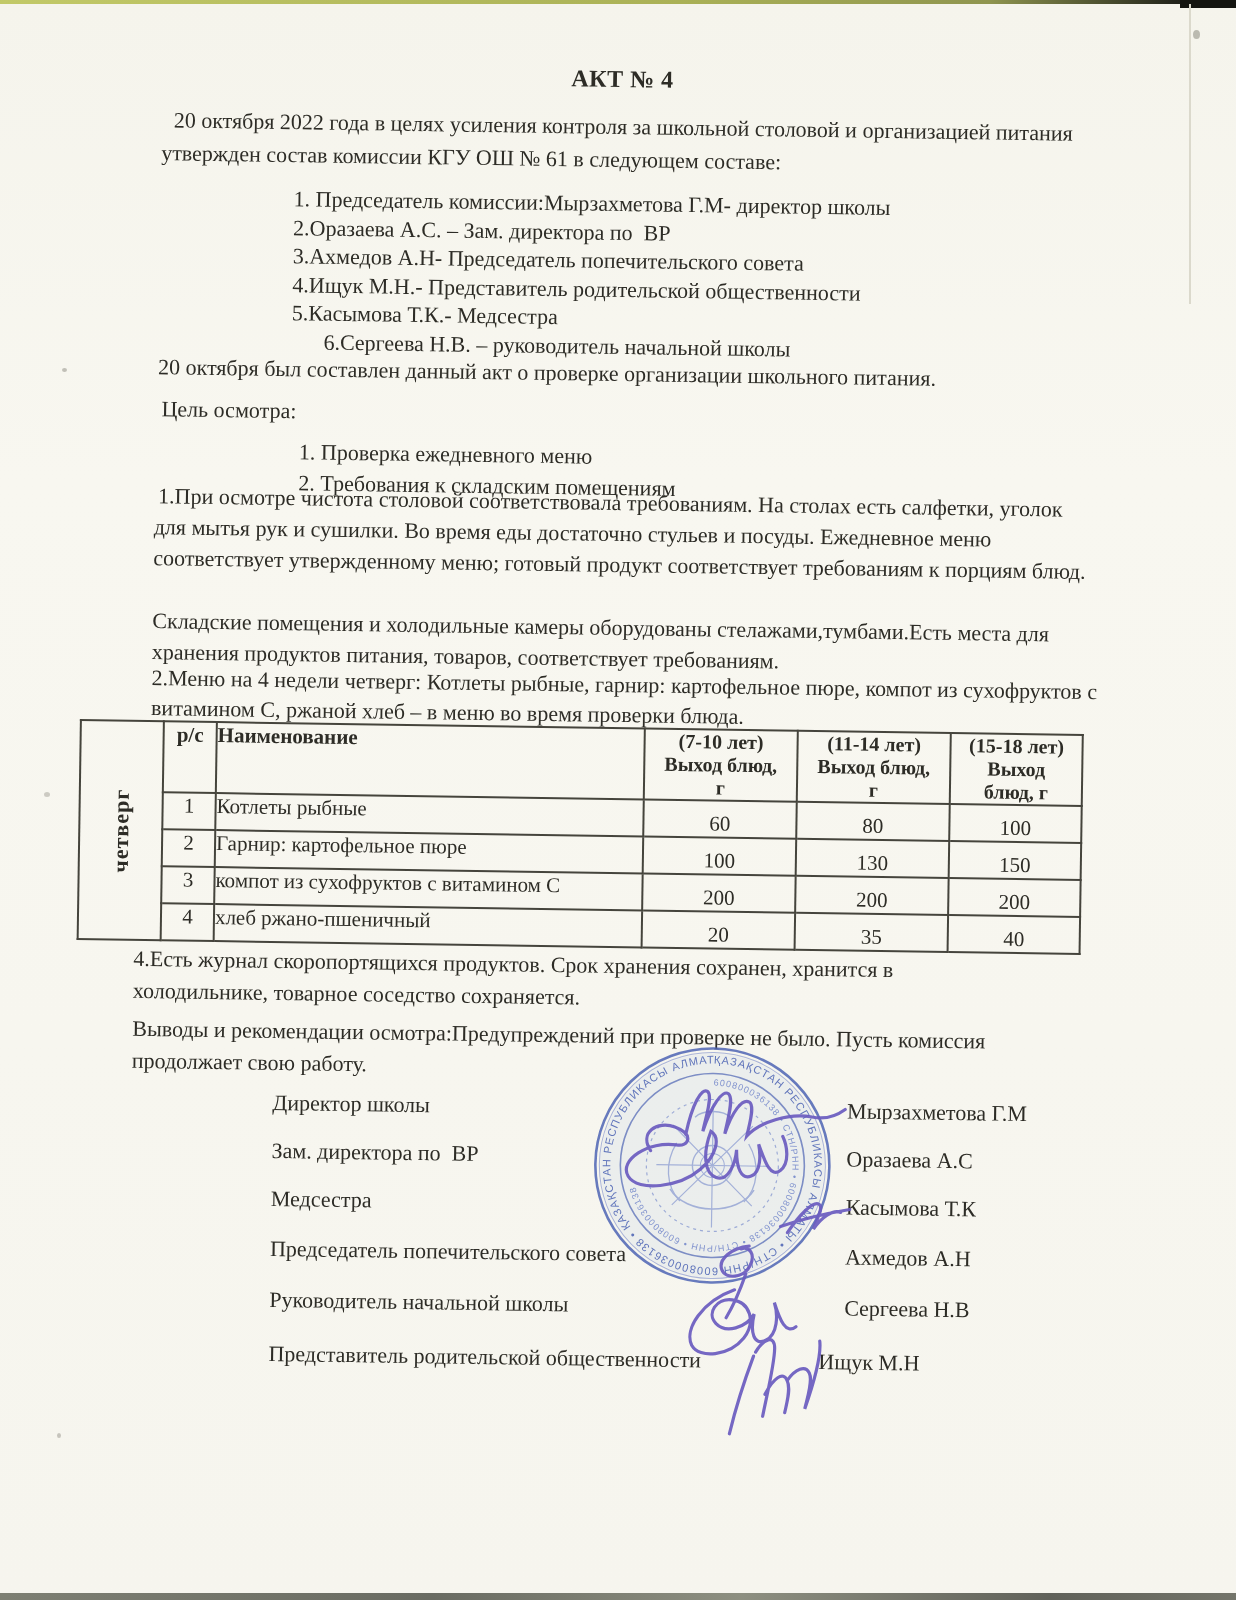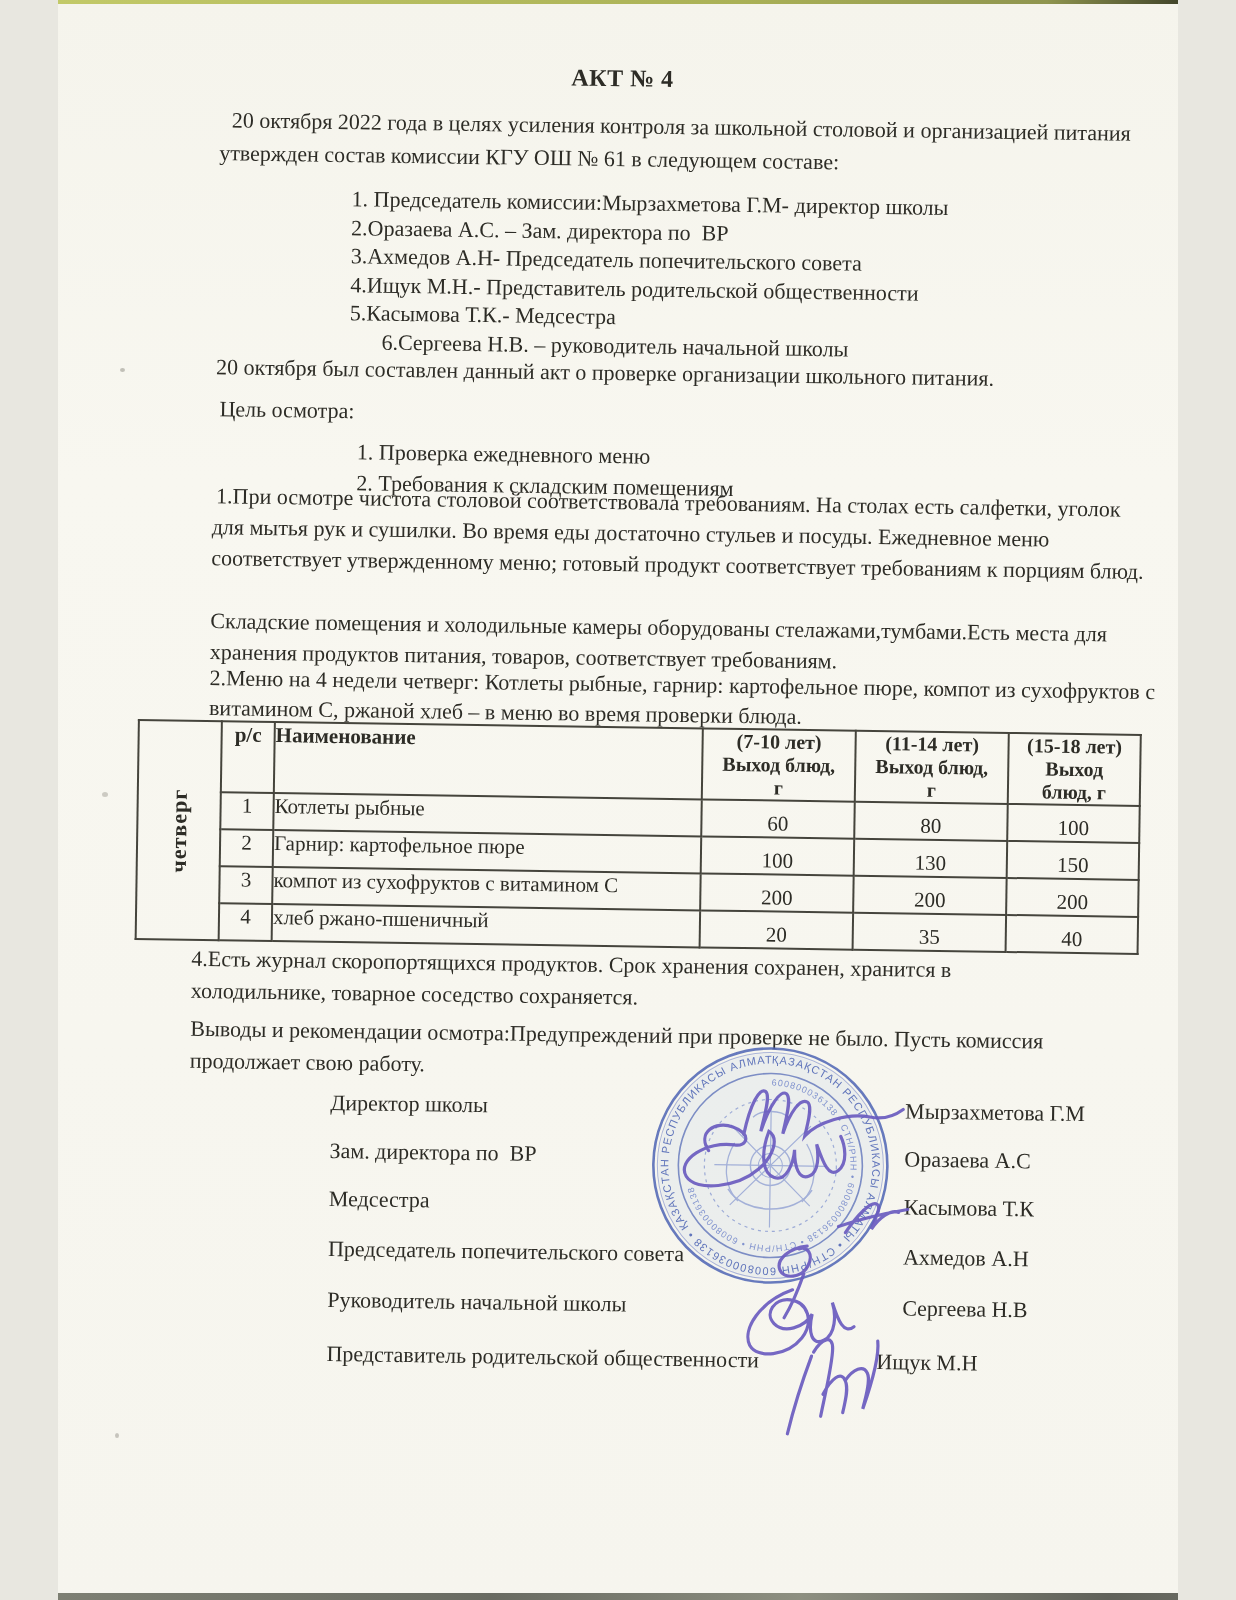--- a/index.html
+++ b/index.html
@@ -1,18 +1,18 @@
 <!DOCTYPE html>
 <html lang="ru"><head>
 <meta charset="utf-8">
 <style>
   html,body { margin:0; padding:0; }
   body { background:#e8e7e0; }
   .page {
-    position:relative; width:1120px; height:1600px; margin:0 auto;
+    position:relative; width:1236px; height:1600px; margin:0 auto;
     background:#f7f6ef;
     background-image: linear-gradient(180deg, #f5f4ec 0%, #f8f7f0 30%, #f6f5ee 100%);
     overflow:hidden;
     font-family:"Liberation Serif", serif;
     color:#2d2c26;
   }
   .content { position:absolute; inset:0; transform:rotate(0.85deg); transform-origin:618px 380px; }
   .abs { position:absolute; }
   .title { top:66px; left:0; right:0; text-align:center; font-size:24px; font-weight:bold; letter-spacing:0.5px; }
   .body-text { font-size:22px; line-height:32px; }

